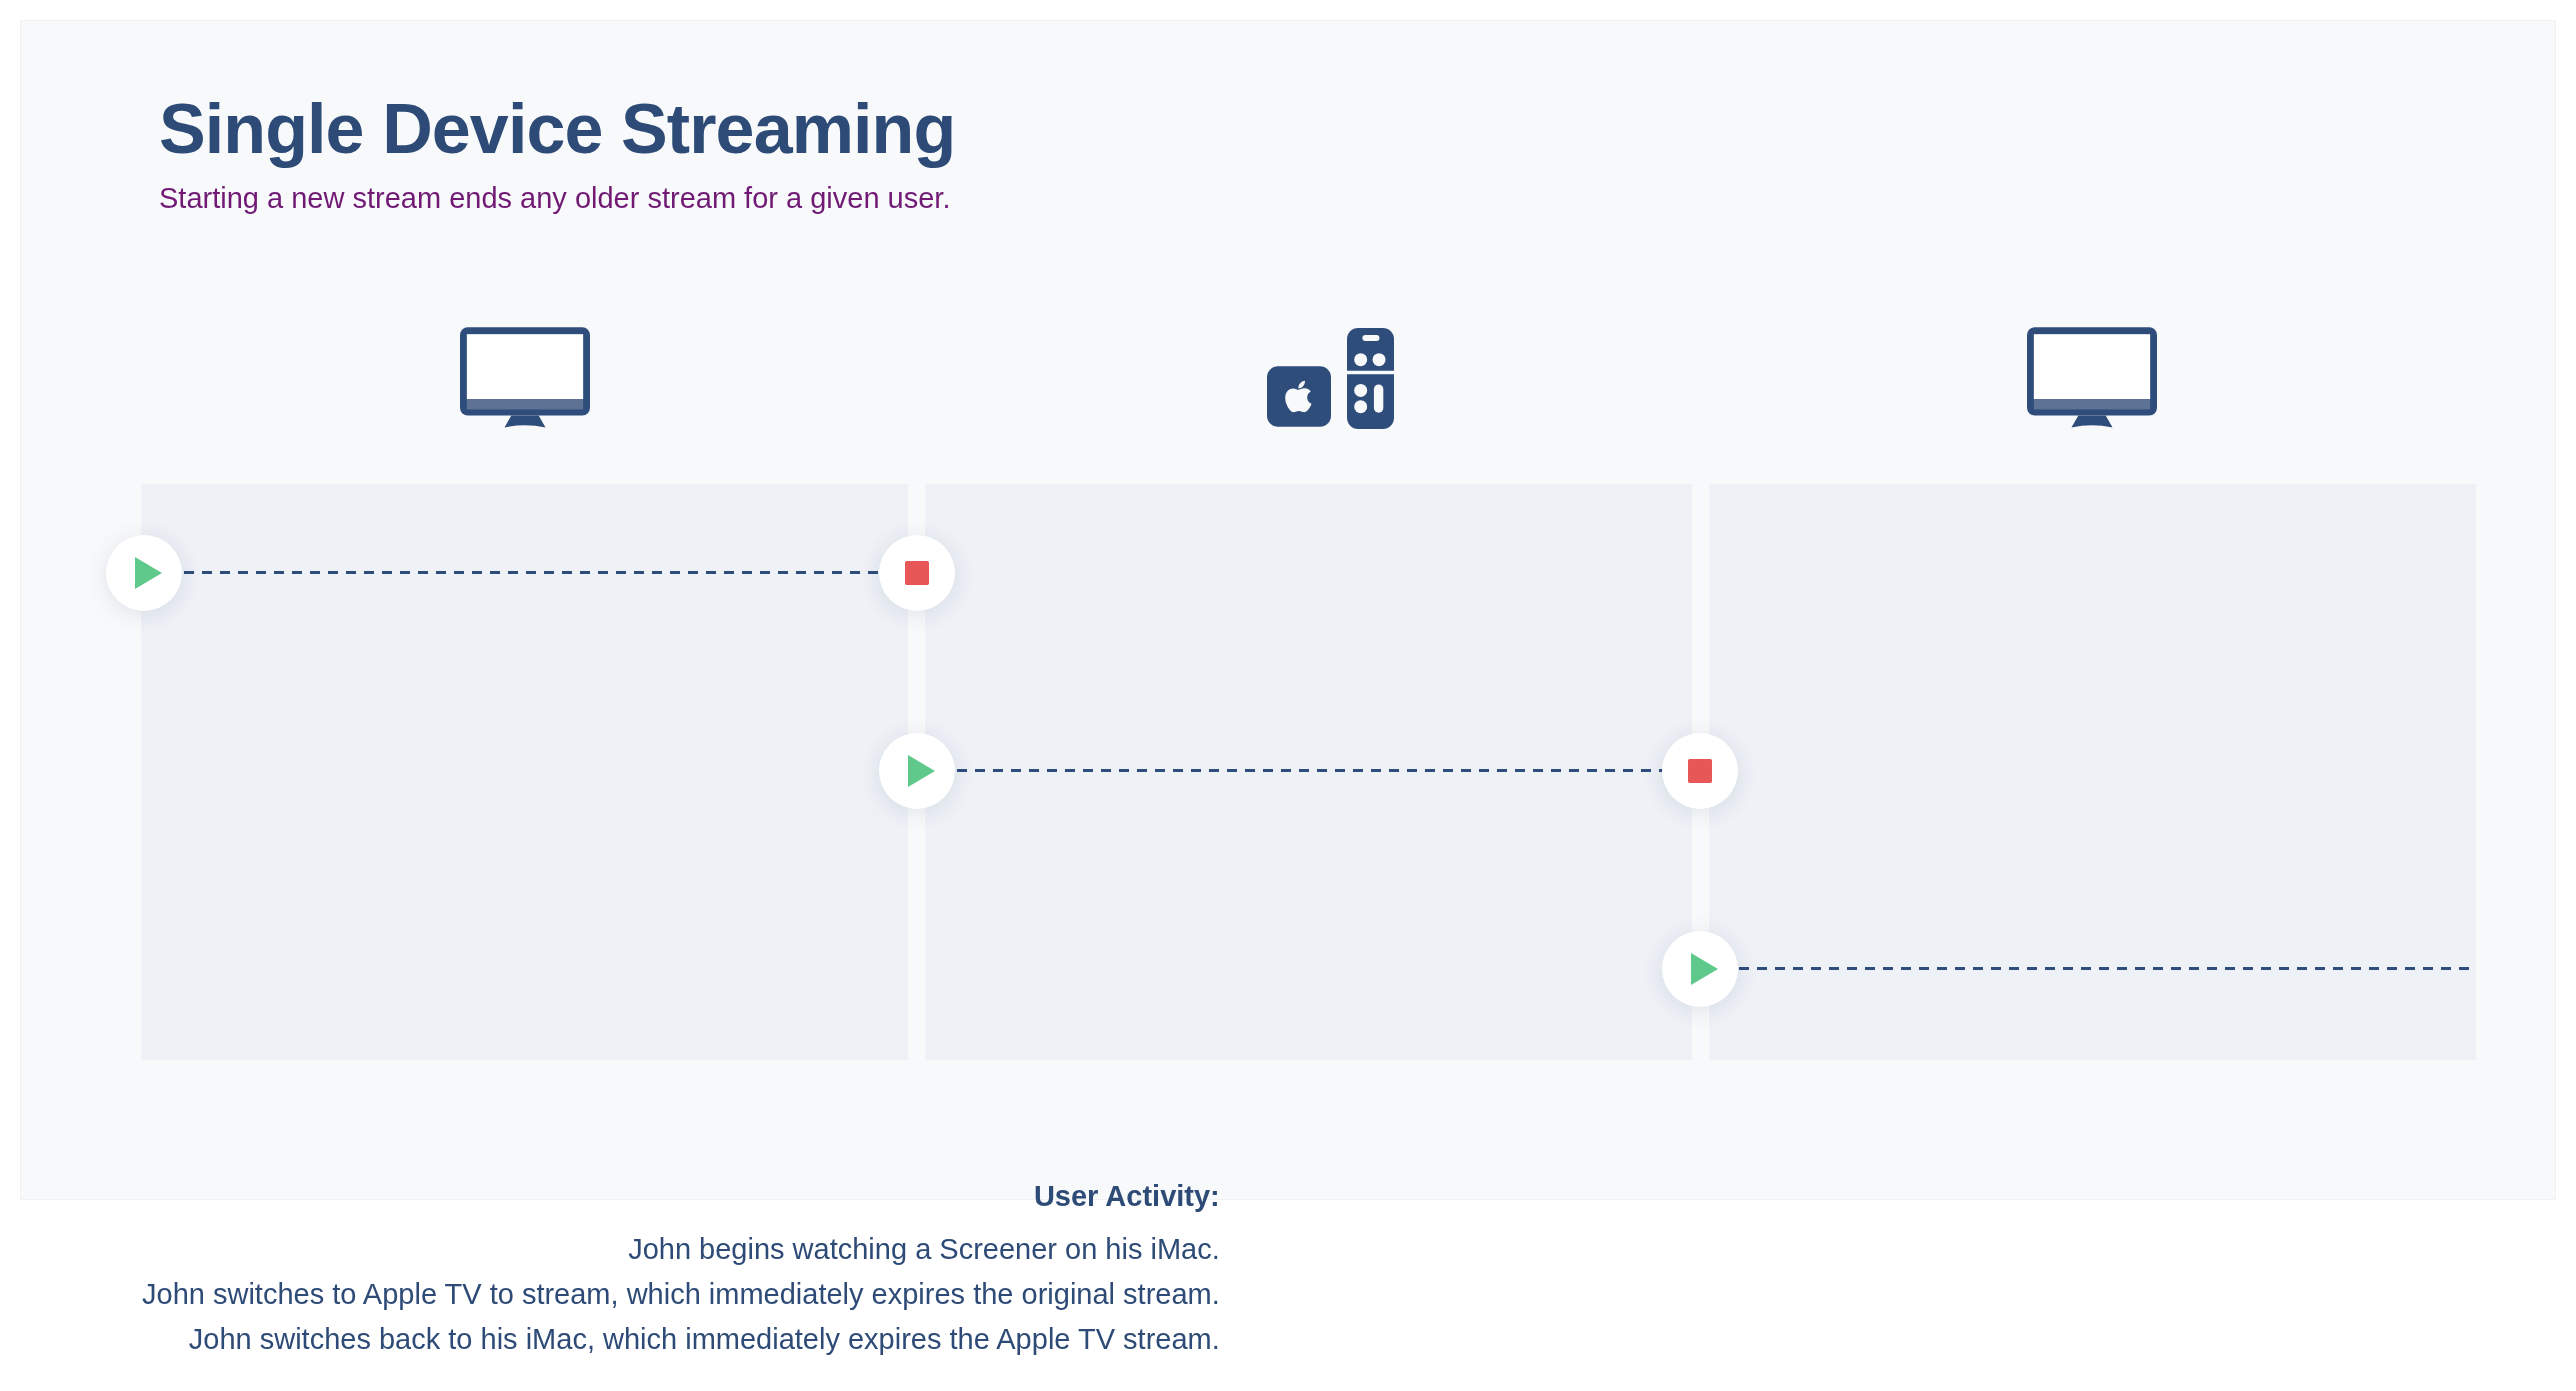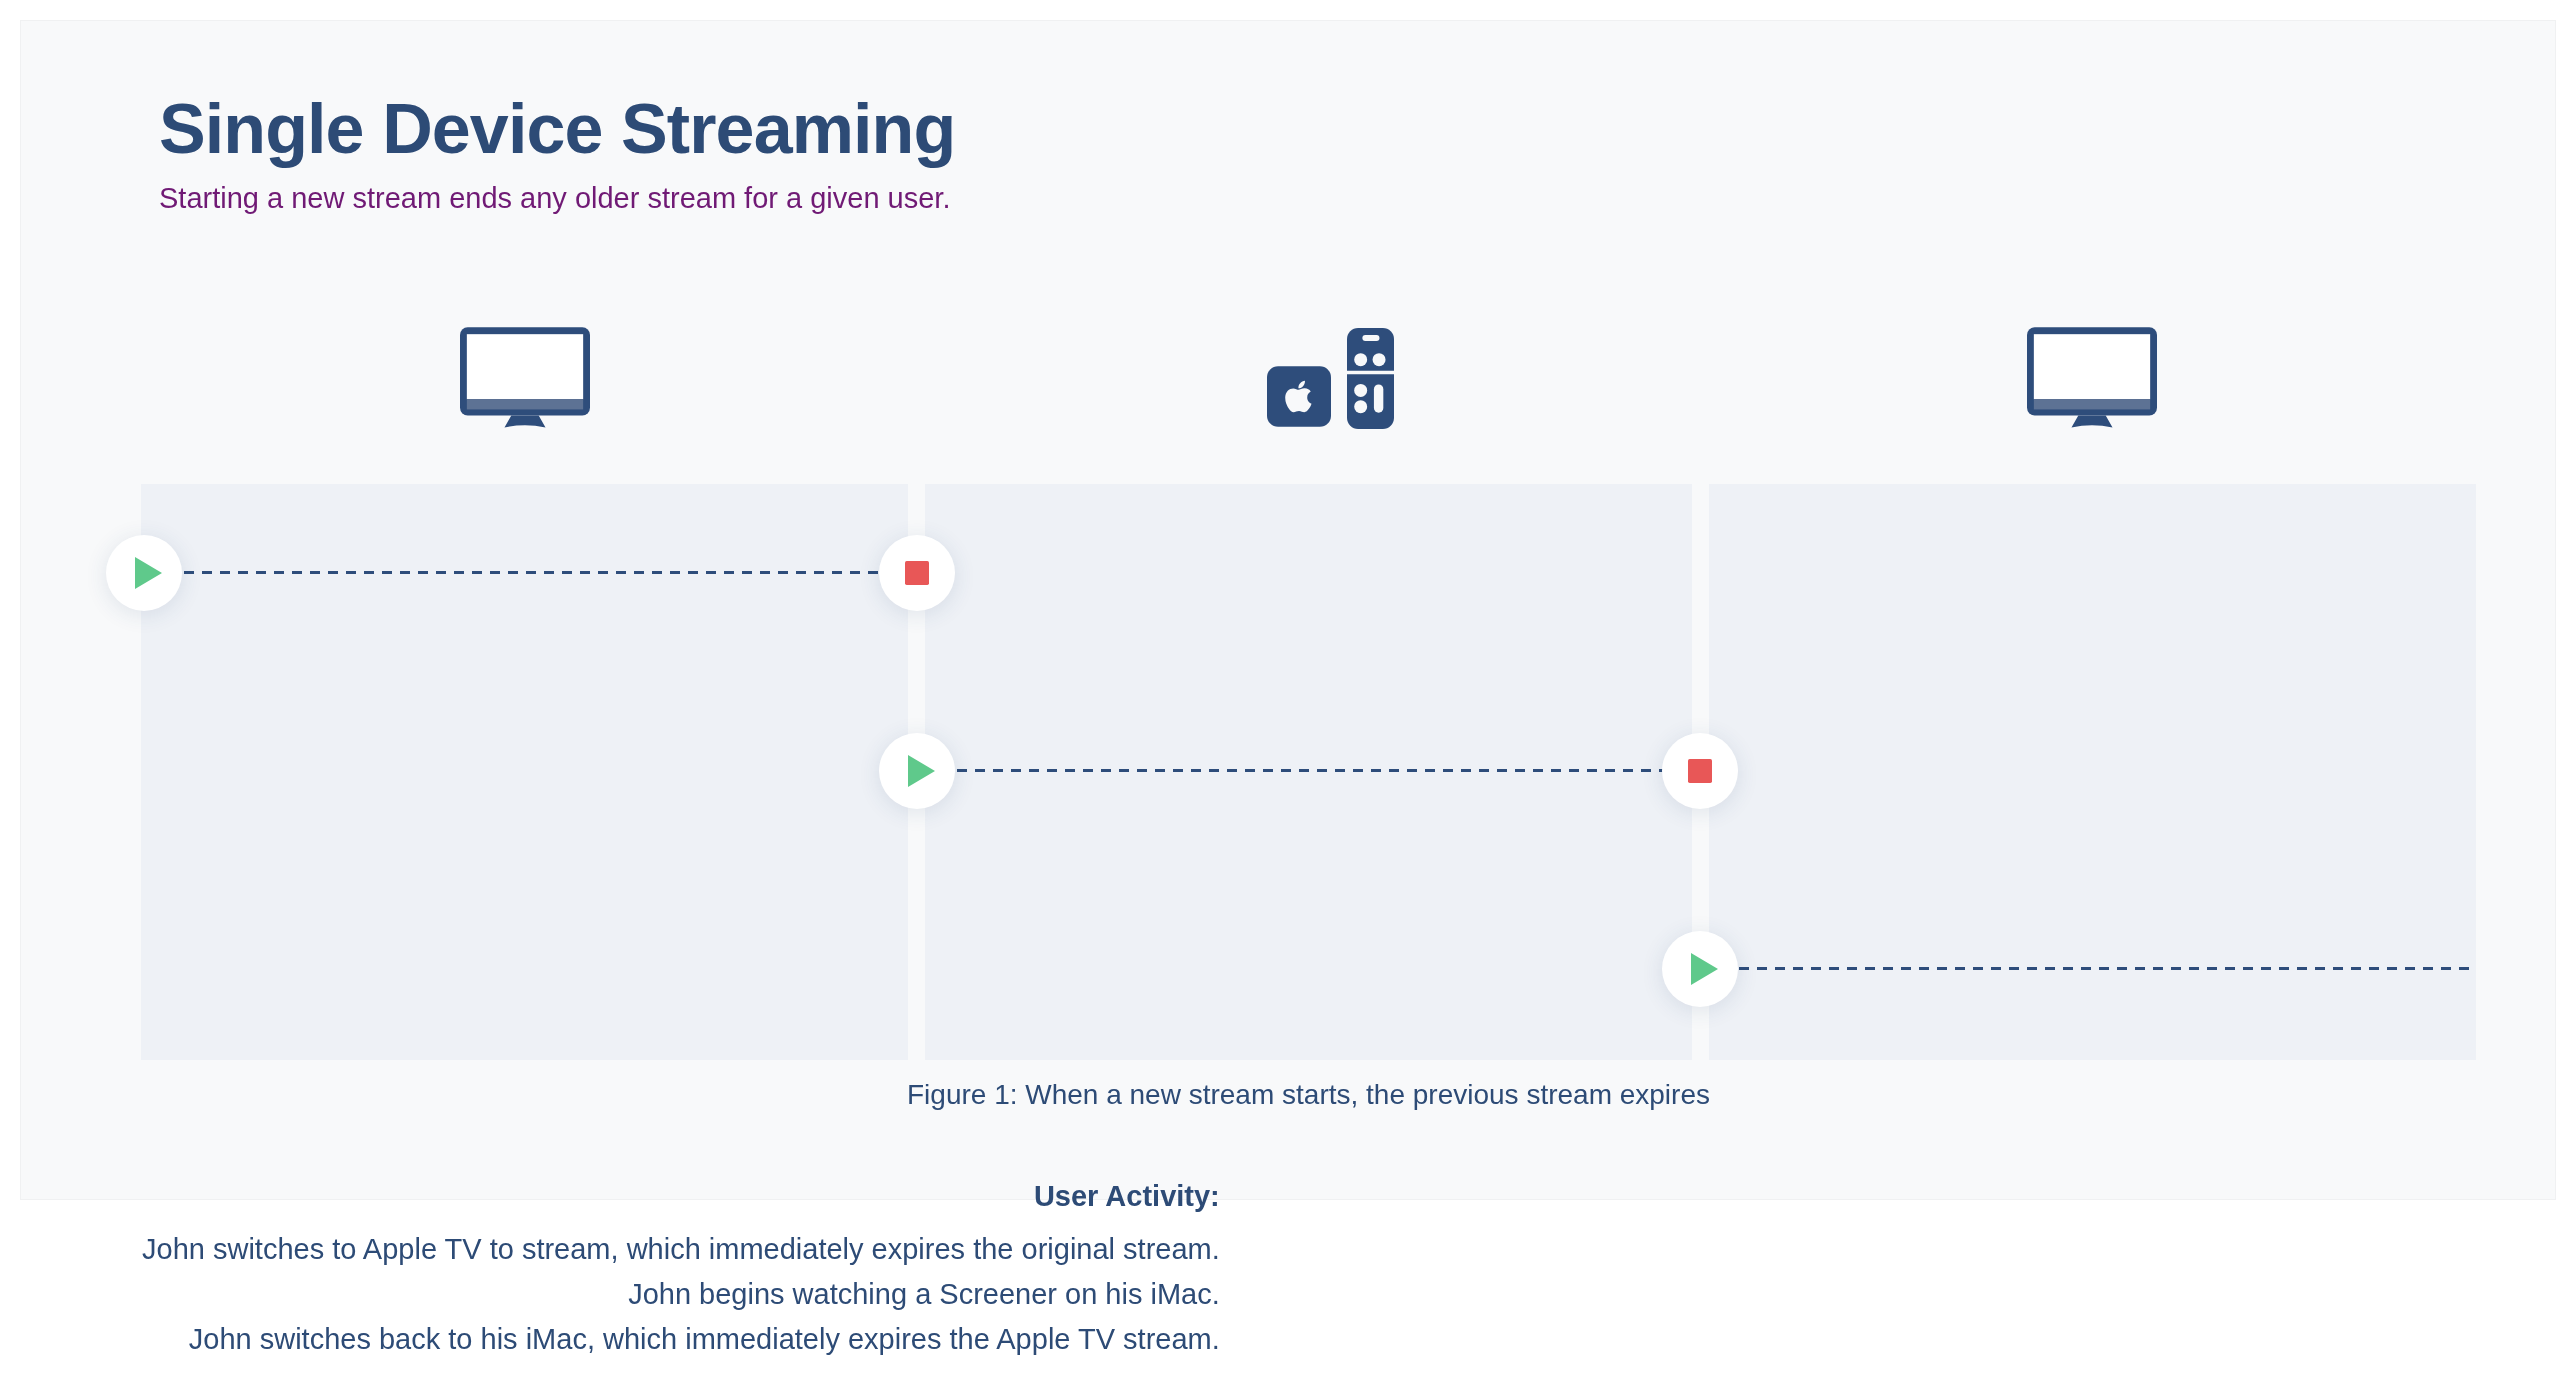--- a/index.html
+++ b/index.html
@@ -149,23 +149,22 @@
   <div class="marker m3">
     <span class="play-tri"></span>
   </div>
   <div class="marker m4">
     <span class="stop-sq"></span>
   </div>
   <div class="marker m5">
     <span class="play-tri"></span>
   </div>
 
-  <div class="caption">Figure 1: When a new stream starts, the previous stream expires</div>
 
   <div class="activity">
     <div class="activity-heading">User Activity:</div>
+    <div class="activity-line">John begins watching a Screener on his iMac.</div>
     <div class="activity-line">John switches to Apple TV to stream, which immediately expires the original stream.</div>
-    <div class="activity-line">John begins watching a Screener on his iMac.</div>
     <div class="activity-line">John switches back to his iMac, which immediately expires the Apple TV stream.</div>
   </div>
 
 </div>
 
 
 </body></html>

